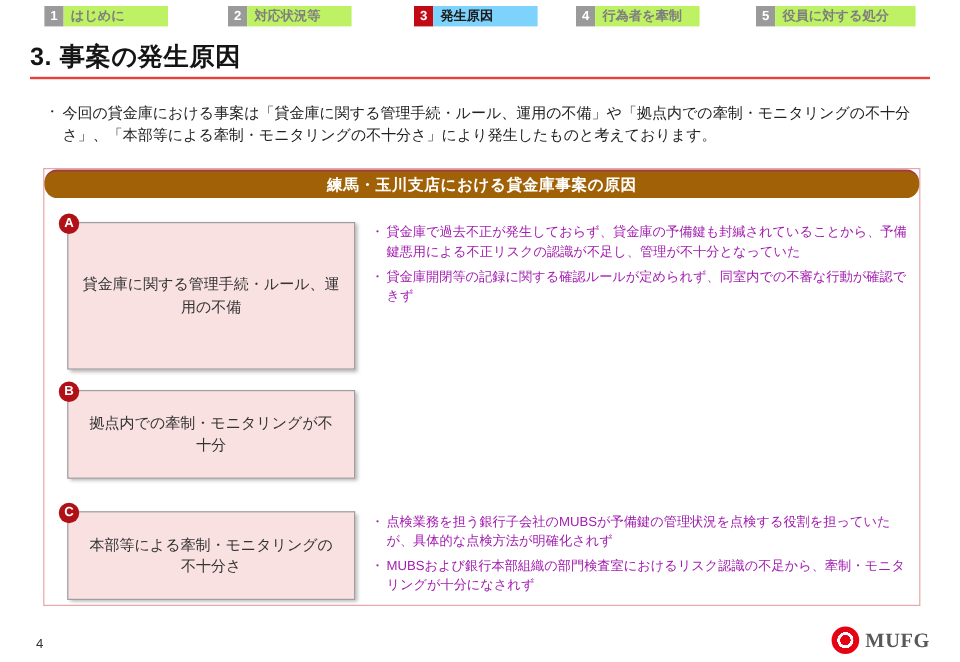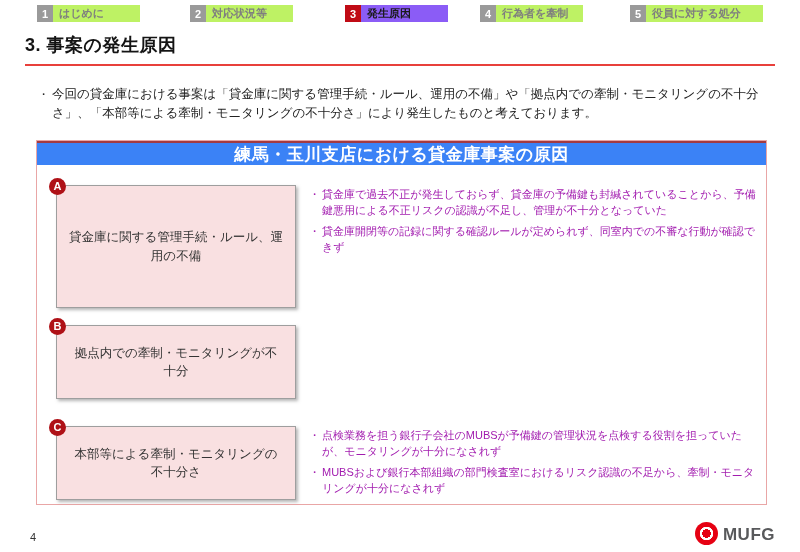--- a/index.html
+++ b/index.html
@@ -24,49 +24,50 @@
     font-size: 11px; font-weight: bold;
     display: flex; align-items: center; justify-content: center;
   }
   .tab-label {
     flex: 1; background: #bef264; color: #7f7f7f;
     font-size: 11px; font-weight: bold;
     display: flex; align-items: center; padding-left: 6px;
     white-space: nowrap;
   }
   .tab.active .tab-num { background: #c00b15; }
-  .tab.active .tab-label { background: #8b5cf6; color: #1a1a1a; }
+  .tab.active .tab-label { background: #7dd3fc; color: #1a1a1a; }
 
   
   .page-title {
     position: absolute; left: 25px; top: 33px;
-    font-size: 18px; font-weight: bold; color: #141414; letter-spacing: 0.5px;
+    font-size: 21px; font-weight: bold; color: #141414; letter-spacing: 0.5px;
   }
   .title-rule {
     position: absolute; left: 25px; top: 64px; width: 750px; height: 2px;
     background: #e8403b;
   }
 
   
   .intro {
     position: absolute; left: 38px; top: 85px; width: 734px;
     font-size: 12.5px; color: #222; line-height: 1.5; display: flex;
   }
   .intro .dot { flex: 0 0 14px; font-size: 11px; padding-top: 1px; }
 
   
   .panel {
     position: absolute; left: 36px; top: 140px; width: 731px; height: 365px;
     border: 1px solid #e9a6a6; background: #fff;
   }
   .panel-header {
-    height: 24px; background: #3b82f6; border-top: 2px solid #a33a41;
-    color: #fff; font-weight: bold; font-size: 17px;
+    height: 24px; background: #a16207; border-top: 2px solid #a33a41;
+    color: #fff; font-weight: bold; font-size: 13px;
     display: flex; align-items: center; justify-content: center;
     letter-spacing: 0.5px;
+    border-radius: 11px;
   }
   .panel-body { padding: 20px 10px 0 19px; }
 
   .cause-row { display: flex; align-items: flex-start; }
   .cause-row.row-a { margin-bottom: 17px; }
   .cause-row.row-b { margin-bottom: 27px; }
 
   .labelbox {
     position: relative; flex: 0 0 240px; width: 240px;
     background: #f9e0e1; border: 1px solid #9e9e9e;
@@ -90,21 +91,21 @@
   .bullets li {
     position: relative; padding-left: 13px; margin-bottom: 6px;
     font-size: 11px; color: #a21caf; line-height: 1.42;
   }
   .bullets li::before { content: "\30FB"; position: absolute; left: 0; top: 0; font-size: 11px; }
 
   
   .page-number {
     position: absolute; left: 30px; bottom: 9px; font-size: 11px; color: #333;
   }
-  .logo { position: absolute; right: 25px; bottom: 7px; display: flex; align-items: flex-end; }
+  .logo { position: absolute; right: 25px; bottom: 7px; display: flex; align-items: center; font-family: Liberation Serif, serif; }
   .logo-mark {
     width: 23px; height: 23px; border-radius: 50%; margin-right: 5px;
     background: radial-gradient(closest-side, #e60113 0 37%, #ffffff 38% 58%, #e60113 59% 100%);
   }
   .logo-text {
     font-size: 17px; font-weight: bold; color: #58595b; letter-spacing: 0.5px;
   }
 </style>
 </head>
 <body>
@@ -163,21 +164,21 @@
           <span>拠点内での牽制・モニタリングが不十分</span>
         </div>
       </div>
 
       <div class="cause-row row-c">
         <div class="labelbox">
           <span class="badge">C</span>
           <span>本部等による牽制・モニタリングの不十分さ</span>
         </div>
         <ul class="bullets">
-          <li>点検業務を担う銀行子会社のMUBSが予備鍵の管理状況を点検する役割を担っていたが、モニタリングが十分になされず</li>
+          <li>点検業務を担う銀行子会社のMUBSが予備鍵の管理状況を点検する役割を担っていたが、具体的な点検方法が明確化されず</li>
           <li>MUBSおよび銀行本部組織の部門検査室におけるリスク認識の不足から、牽制・モニタリングが十分になされず</li>
         </ul>
       </div>
 
     </div>
   </div>
 
   <span class="page-number">4</span>
   <div class="logo">
     <span class="logo-mark"></span>

